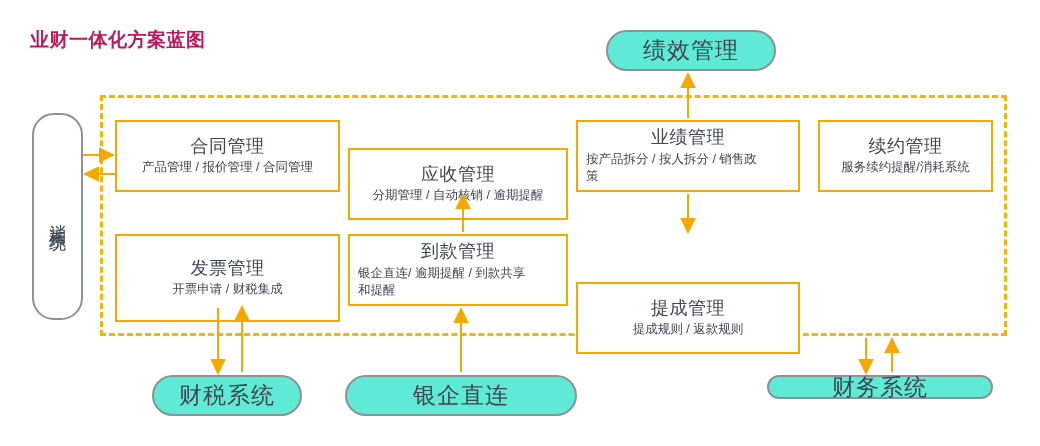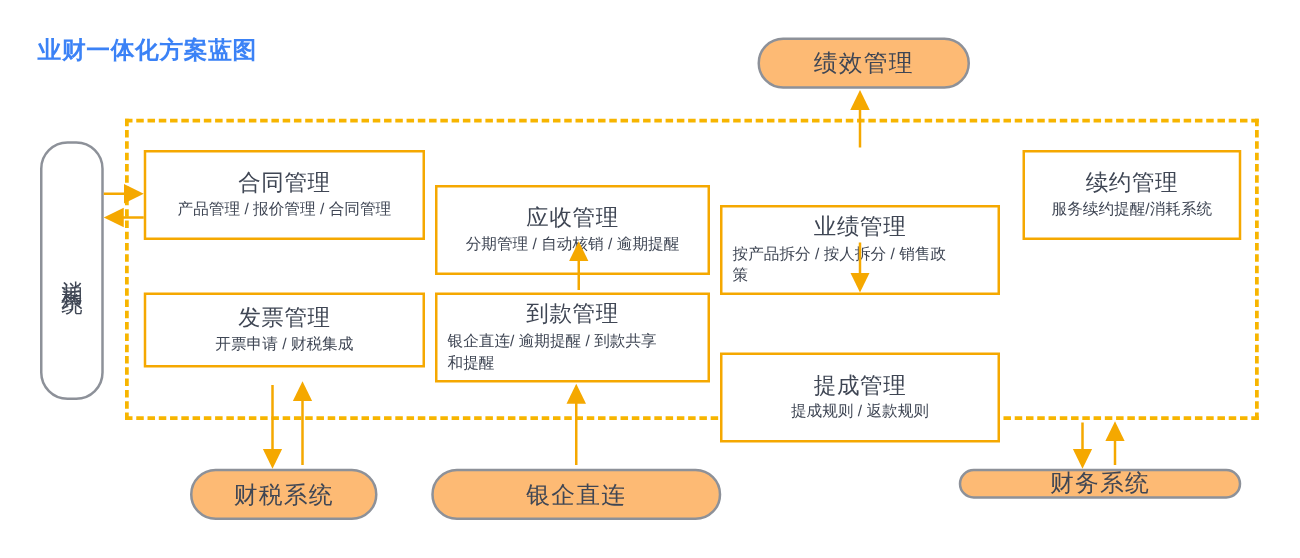--- a/index.html
+++ b/index.html
@@ -20,46 +20,46 @@
   }
 
   
   .page-title {
     position: absolute;
     left: 30px;
     top: 27px;
     font-size: 19px;
     font-weight: bold;
     letter-spacing: 0.5px;
-    color: #3b82f6;
+    color: #be185d;
     white-space: nowrap;
   }
 
   
   .dashed-zone {
     position: absolute;
     left: 100px;
     top: 95px;
     width: 907px;
     height: 241px;
     border: 3px dashed #f7b500;
     box-sizing: border-box;
   }
 
   
   .pill {
     position: absolute;
     box-sizing: border-box;
     border: 2px solid #8d9199;
     border-radius: 999px;
-    background: #fdba74;
+    background: #5eead4;
     display: flex;
     align-items: center;
     justify-content: center;
-    font-size: 19px;
+    font-size: 23px;
     color: #3f4654;
     letter-spacing: 1px;
     white-space: nowrap;
   }
   .pill-vertical {
     position: absolute;
     box-sizing: border-box;
     border: 2px solid #8d9199;
     border-radius: 22px;
     background: #ffffff;
@@ -135,31 +135,31 @@
   <div class="card" style="left:115px; top:120px; width:225px; height:72px;">
     <div class="card-title">合同管理</div>
     <div class="card-sub">产品管理 / 报价管理 / 合同管理</div>
   </div>
 
   <div class="card" style="left:348px; top:120px; width:220px; height:72px;margin-top:28px;">
     <div class="card-title">应收管理</div>
     <div class="card-sub">分期管理 / 自动核销 / 逾期提醒</div>
   </div>
 
-  <div class="card" style="left:576px; top:120px; width:224px; height:72px;margin-top:44px;">
+  <div class="card" style="left:576px; top:120px; width:224px; height:72px;">
     <div class="card-title">业绩管理</div>
     <div class="card-sub left" style="width:180px;">按产品拆分 / 按人拆分 / 销售政策</div>
   </div>
 
   <div class="card" style="left:818px; top:120px; width:175px; height:72px;">
     <div class="card-title">续约管理</div>
     <div class="card-sub">服务续约提醒/消耗系统</div>
   </div>
 
-  <div class="card" style="left:115px; top:234px; width:225px; height:60px;">
+  <div class="card" style="left:115px; top:234px; width:225px; height:88px;">
     <div class="card-title">发票管理</div>
     <div class="card-sub">开票申请 / 财税集成</div>
   </div>
 
   <div class="card" style="left:348px; top:234px; width:220px; height:72px;">
     <div class="card-title">到款管理</div>
     <div class="card-sub left" style="width:176px;">银企直连/ 逾期提醒 / 到款共享和提醒</div>
   </div>
 
   <div class="card" style="left:576px; top:234px; width:224px; height:72px;margin-top:48px;">

